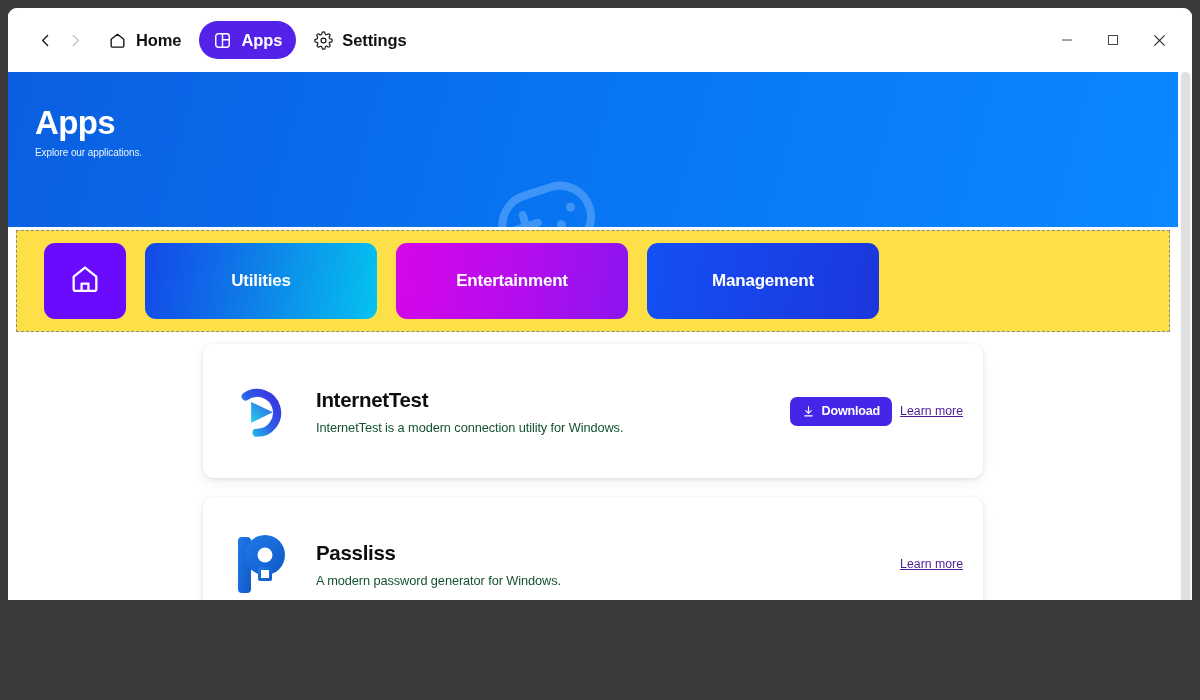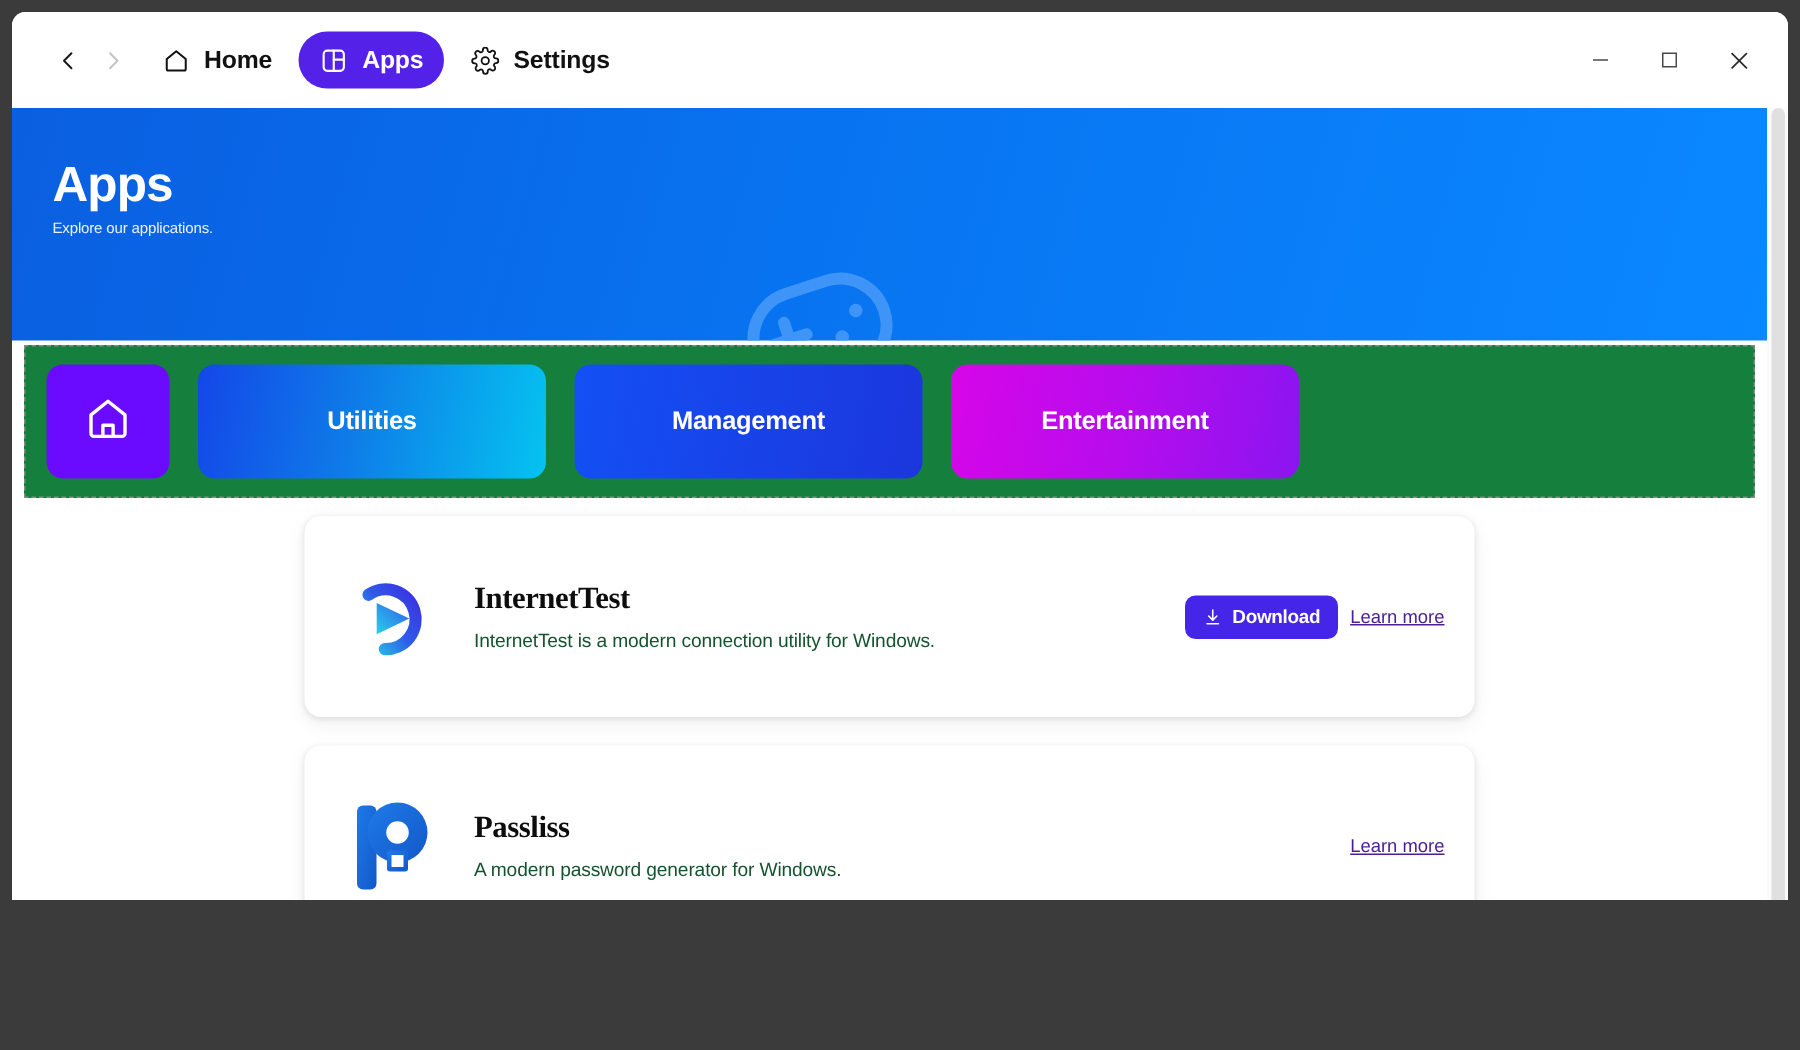--- a/index.html
+++ b/index.html
@@ -108,24 +108,24 @@
     margin-top: 8px;
     letter-spacing: -0.1px;
   }
   .deco { position: absolute; opacity: 1; }
   .deco svg { display: block; }
 
   
   .catbar {
     margin: 3px 8px 0 8px;
     border: 1px dashed #8a8a8a;
-    padding: 12px 0 12px 14px;
+    padding: 12px 0 12px 27px;
     display: flex;
     gap: 19px;
-    background: #15803d;
+    background: #fde047;
     align-items: center;
   }
   .cat {
     height: 76px;
     border-radius: 11px;
     display: flex;
     align-items: center;
     justify-content: center;
     color: #ffffff;
     font-size: 17px;
@@ -155,21 +155,20 @@
     width: 62px; height: 62px;
     flex: 0 0 62px;
     display: flex; align-items: center; justify-content: center;
   }
   .cardtext { flex: 1 1 auto; padding-left: 23px; }
   .cardtext .name {
     font-size: 20.5px;
     font-weight: bold;
     color: #0d0d0d;
     letter-spacing: -0.3px;
-    font-family: Liberation Serif, serif;
   }
   .cardtext .desc {
     font-size: 12.8px;
     color: #14532d;
     margin-top: 8px;
     letter-spacing: -0.1px;
   }
   .cardactions {
     display: flex;
     align-items: center;
@@ -297,26 +296,26 @@
               <path d="M4 10.3 12 3.9l8 6.4V19a1.4 1.4 0 0 1-1.4 1.4H5.4A1.4 1.4 0 0 1 4 19z"></path>
               <path d="M9.6 20.4v-5.2h4.8v5.2"></path>
             </svg>
           </span>
         </div>
 
         <div class="cat c0">
           <span>Utilities</span>
         </div>
 
+        <div class="cat c1">
+          <span>Entertainment</span>
+        </div>
+
         <div class="cat c2">
           <span>Management</span>
-        </div>
-
-        <div class="cat c1">
-          <span>Entertainment</span>
         </div>
       </div>
 
       <div class="cards">
 
         <div class="card">
           <div class="logo">
             <svg width="58" height="58" viewBox="0 0 64 64">
               <defs>
                 <linearGradient id="itArc" x1="0" y1="1" x2="1" y2="0">

